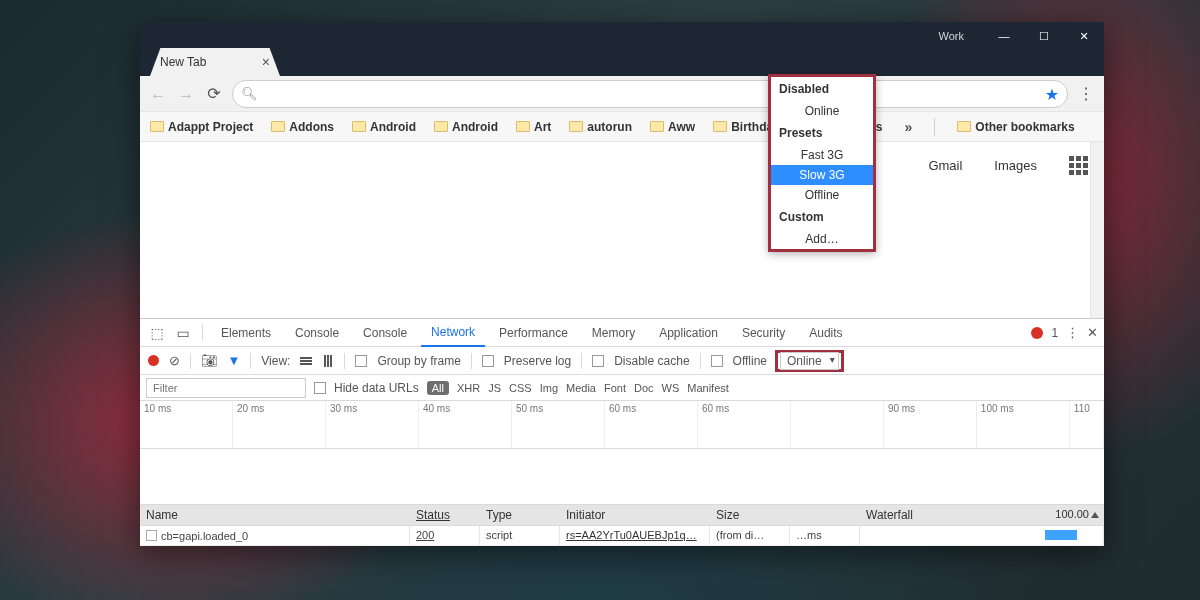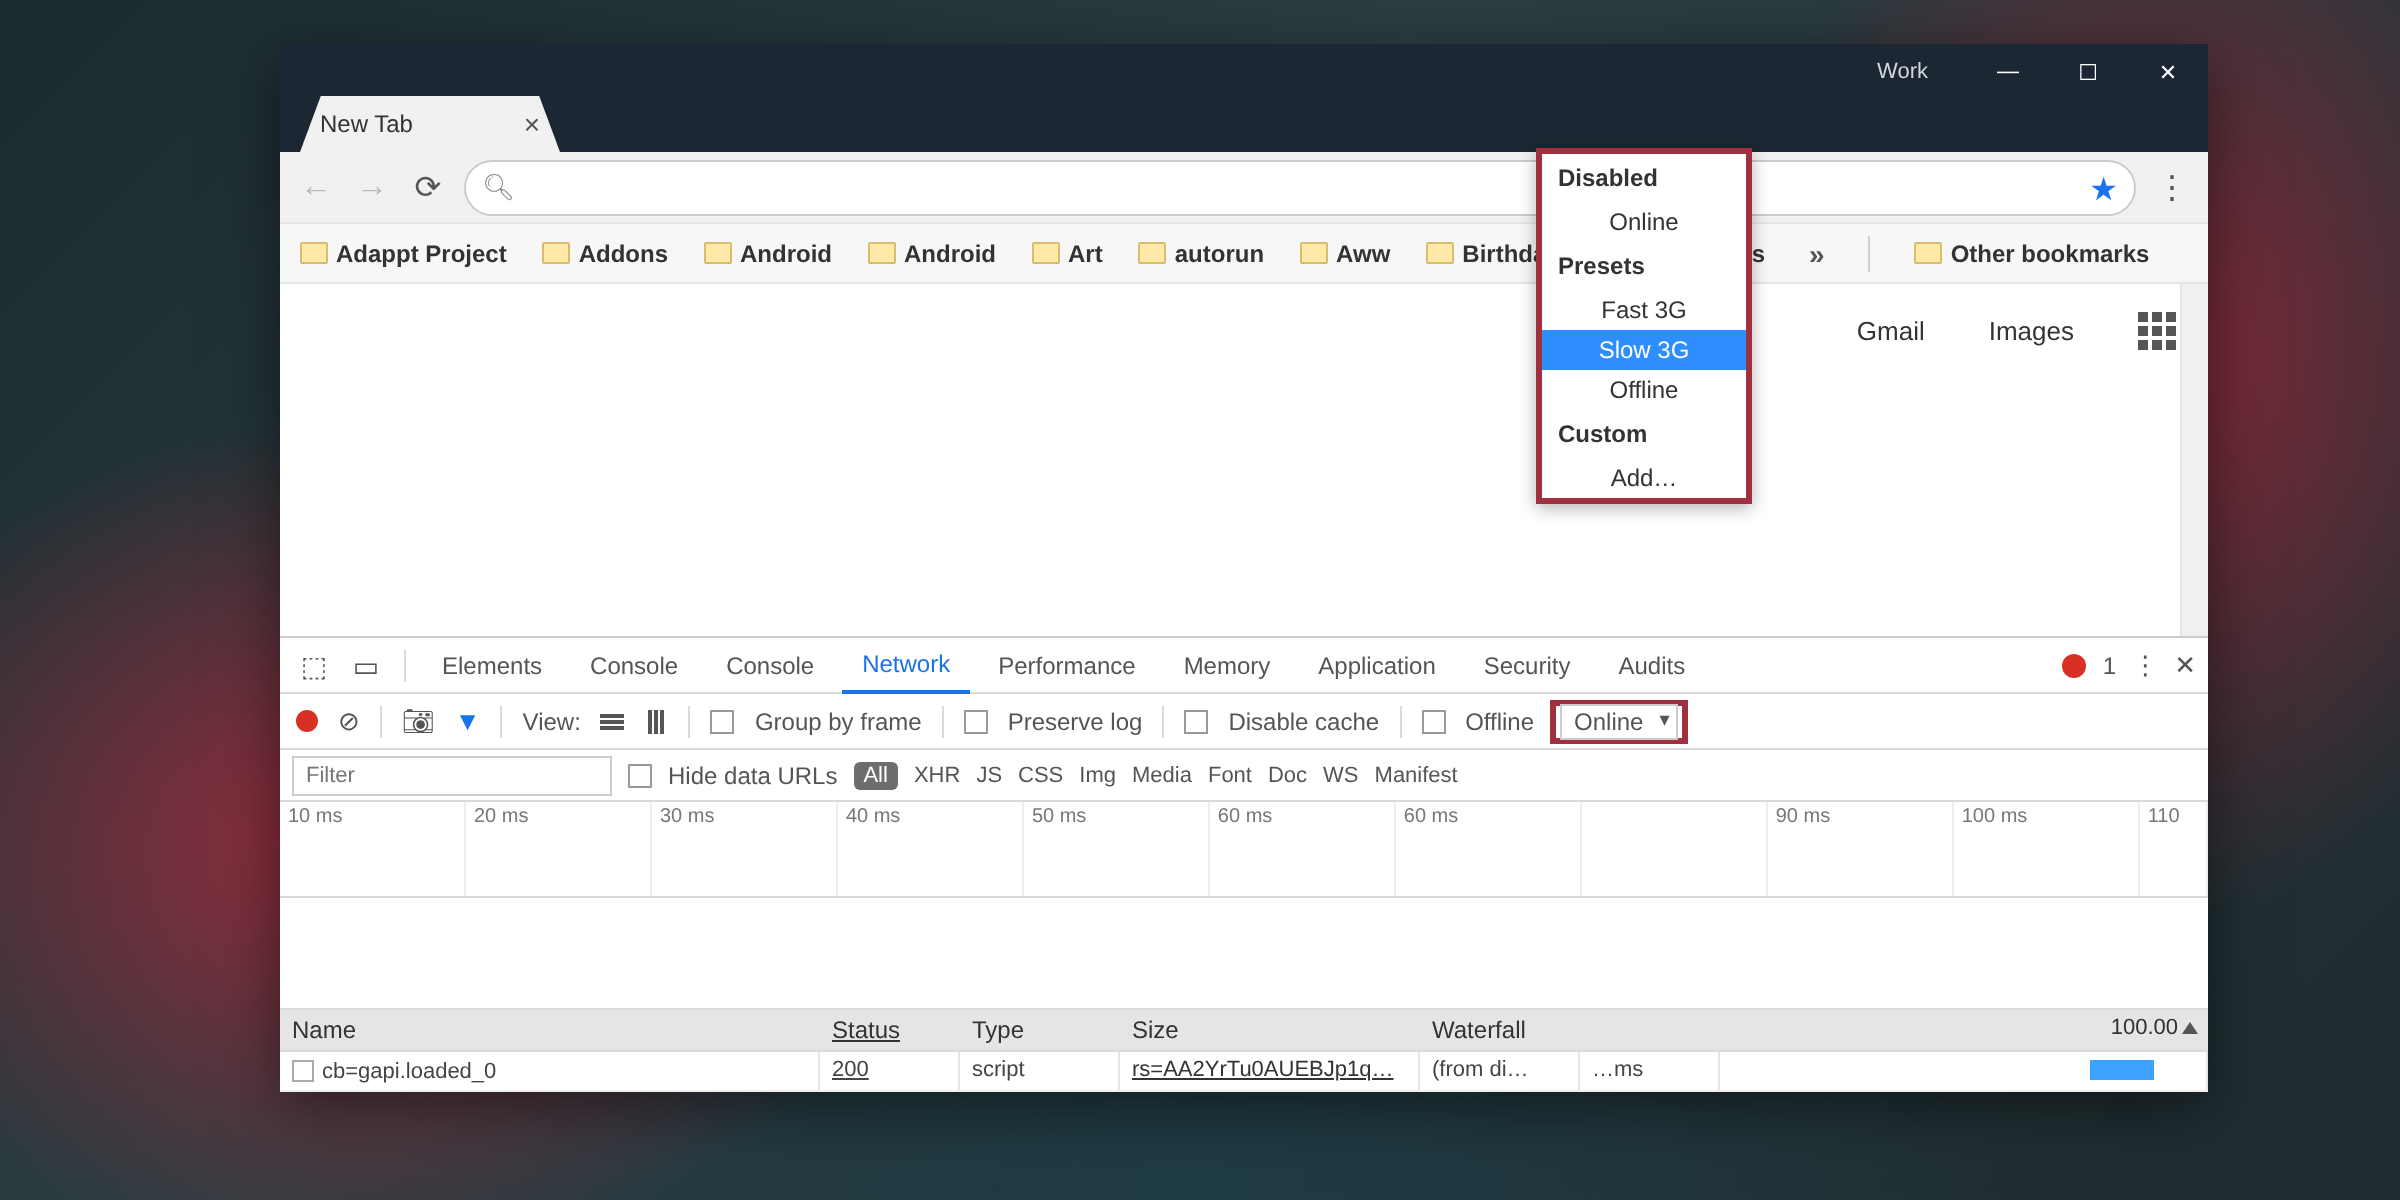--- a/index.html
+++ b/index.html
@@ -289,20 +289,21 @@
       <div class="tick">100 ms</div>
       <div class="tick" style="flex:0.3">110</div>
     </div>
 
     <div style="flex:1"></div>
 
     <div class="dt-headers">
       <div class="col-name">Name</div>
       <div class="col-status">Status</div>
       <div class="col-type">Type</div>
+      <div class="col-init">Initiator</div>
       <div class="col-size">Size</div>
       <div class="col-time"></div>
       <div class="col-wf">
         <span>Waterfall</span>
         <span class="wf-num"><span>100.00</span><span class="wf-arrow"></span></span>
       </div>
     </div>
 
     <div class="dt-row">
       <div class="col-name">

